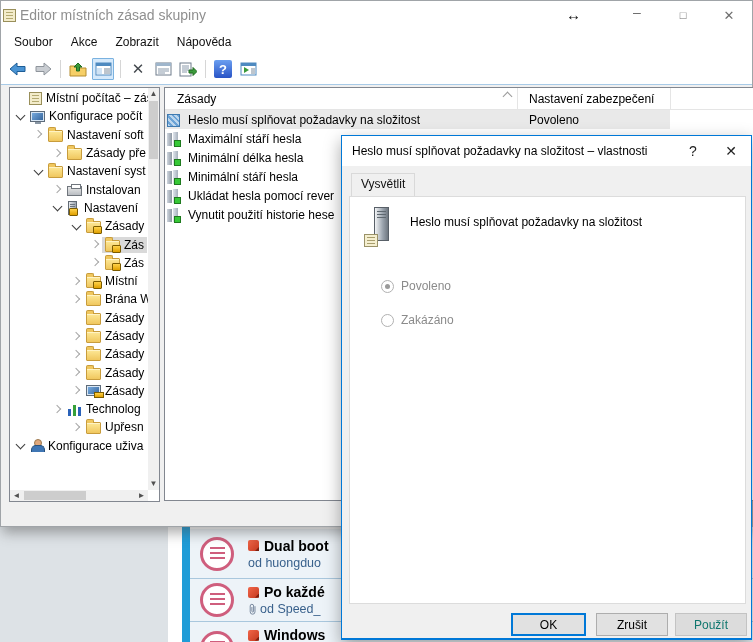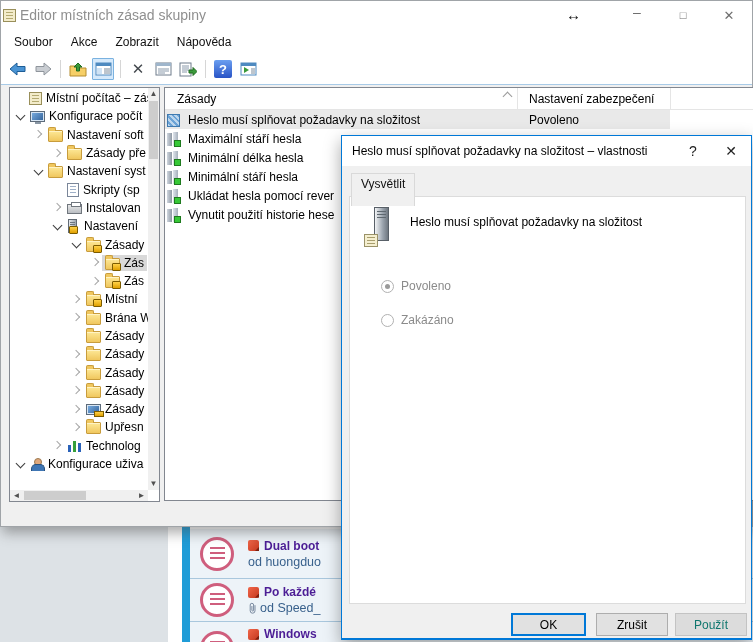--- a/index.html
+++ b/index.html
@@ -17,21 +17,21 @@
   .frow.f2 { height:43px; }
   .frow.f3 { height:22px; align-items:flex-start; }
   .topic-circle { flex:none; width:34px; height:34px; border:3px solid #cf5e7d; border-radius:50%; background:#fff; position:relative; margin-right:14px; }
   .topic-circle::before { content:""; position:absolute; left:7px; top:7px; width:15px; height:15px;
       background:repeating-linear-gradient(#cf5e7d 0 2px, transparent 2px 5px); }
   .f3 .topic-circle { margin-top:4px; }
   .fbody { min-width:0; }
   .ftitle-line { display:flex; align-items:center; gap:5px; white-space:nowrap; }
   .unread-ic { flex:none; width:11px; height:11px; background:linear-gradient(135deg,#f26649,#c3381f); border-radius:2px; position:relative; }
   .unread-ic::after { content:""; position:absolute; right:0; bottom:0; width:4px; height:4px; background:#7d1f0e; clip-path:polygon(100% 0,0 100%,100% 100%); }
-  .ftitle { font-size:12px; font-weight:bold; color:#4c1d95; white-space:nowrap; }
+  .ftitle { font-size:14px; font-weight:bold; color:#000000; white-space:nowrap; }
   .fmeta { display:flex; align-items:center; gap:3px; font-size:12.5px; color:#39618c; margin-top:2px; white-space:nowrap; }
 
   
   .mainwin { position:absolute; left:0; top:0; width:753px; height:527px; background:#f0f0f0;
       border:1px solid #a0a4a8; box-shadow:2px 6px 12px rgba(70,70,70,.45); z-index:2; }
   .titlebar { position:absolute; left:0; top:0; right:0; height:28px; background:#fff; display:flex; align-items:center; }
   .app-ic { margin:0 8px 0 21px; }
   .title-text { color:#8f8f8f; font-size:14px; }
   .resize-cursor { position:absolute; left:565px; top:5px; font-size:15px; font-weight:bold; color:#111; }
   .winbtns { position:absolute; right:0; top:0; display:flex; }
@@ -121,21 +121,21 @@
   .dialog { position:absolute; left:341px; top:135px; width:411px; height:505px; background:#f0f0f0; border:1px solid #0078d7; border-bottom-width:2px; box-shadow:0 6px 16px rgba(0,0,0,.35); z-index:3;text-align:right; }
   .dlg-titlebar { position:absolute; left:0; top:0; right:0; height:30px; background:#fff; display:flex; align-items:center; }
   .dlg-title { margin-left:10px; color:#000; }
   .dlg-btns { position:absolute; right:0; top:0; display:flex; }
   .dlg-tbtn { width:40px; height:30px; display:flex; align-items:center; justify-content:center; color:#222; }
   .dlg-tbtn.help { font-size:14px; width:36px; }
   .dlg-tbtn.close { font-size:14px; }
   .dlg-tabs { position:absolute; left:7px; top:37px; display:flex; align-items:flex-end; z-index:2; }
   .dtab { border:1px solid #d9d9d9; border-bottom:none; color:#111; }
   .dtab.active { background:#fff; padding:5px 10px 7px; position:relative; top:1px; }
-  .dtab.inactive { background:#f0f0f0; padding:3px 9px 15px; margin-left:2px; }
+  .dtab.inactive { background:#f0f0f0; padding:3px 9px 5px; margin-left:2px; }
   .dlg-page { position:absolute; left:7px; top:60px; width:397px; height:408px; background:#fff; border:1px solid #dcdcdc; }
   .dlg-policy { position:absolute; left:14px; top:10px; display:flex; align-items:flex-start; }
   .dlg-srv { position:relative; width:34px; height:40px; margin-right:12px; }
   .dlg-srv .tower { position:absolute; left:10px; top:0; width:15px; height:34px; background:linear-gradient(90deg,#f2f4f6,#9aa3ad 60%,#6f7780); border:1px solid #596068; }
   .dlg-srv .tower::before { content:""; position:absolute; left:2px; right:2px; top:3px; height:8px; background:repeating-linear-gradient(#5f6870 0 1px, transparent 1px 3px); }
   .dlg-srv .page { position:absolute; left:0; bottom:0; width:14px; height:13px; background:#f5efd0; border:1px solid #9a9268; }
   .dlg-srv .page::before { content:""; position:absolute; left:2px; right:2px; top:2px; bottom:2px; background:repeating-linear-gradient(#a89e6e 0 1px, transparent 1px 3px); }
   .dlg-policy-label { margin-top:8px; color:#000; }
   .radio-row { position:absolute; left:31px; display:flex; align-items:center; }
   .radio-row.r1 { top:82px; } .radio-row.r2 { top:116px; }
@@ -304,27 +304,20 @@
             </span>
           </div>
         <div class="trow lvl2">
             <span class="chev down"></span>
             <span class="hl">
               <span class="ic ic-folder"></span>
               <span class="tl">Nastavení syst</span>
             </span>
           </div>
         <div class="trow lvl3">
-            <span class="chev none"></span>
-            <span class="hl">
-              <span class="ic ic-script"></span>
-              <span class="tl">Skripty (sp</span>
-            </span>
-          </div>
-        <div class="trow lvl3">
             <span class="chev right"></span>
             <span class="hl">
               <span class="ic ic-printer"></span>
               <span class="tl">Instalovan</span>
             </span>
           </div>
         <div class="trow lvl3">
             <span class="chev down"></span>
             <span class="hl">
               <span class="ic ic-server lock"></span>
@@ -394,32 +387,32 @@
               <span class="tl">Zásady</span>
             </span>
           </div>
         <div class="trow lvl4">
             <span class="chev right"></span>
             <span class="hl">
               <span class="ic ic-computer key"></span>
               <span class="tl">Zásady</span>
             </span>
           </div>
-        <div class="trow lvl4">
-            <span class="chev right"></span>
-            <span class="hl">
-              <span class="ic ic-folder"></span>
-              <span class="tl">Upřesn</span>
-            </span>
-          </div>
         <div class="trow lvl3">
             <span class="chev right"></span>
             <span class="hl">
               <span class="ic ic-chart"></span>
               <span class="tl">Technolog</span>
+            </span>
+          </div>
+        <div class="trow lvl4">
+            <span class="chev right"></span>
+            <span class="hl">
+              <span class="ic ic-folder"></span>
+              <span class="tl">Upřesn</span>
             </span>
           </div>
         <div class="trow lvl1">
             <span class="chev down"></span>
             <span class="hl">
               <span class="ic ic-user"></span>
               <span class="tl">Konfigurace uživa</span>
             </span>
           </div>
       </div>

